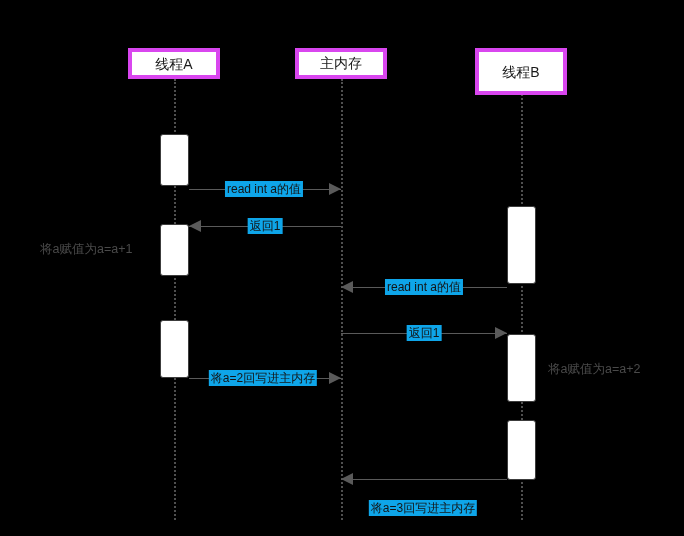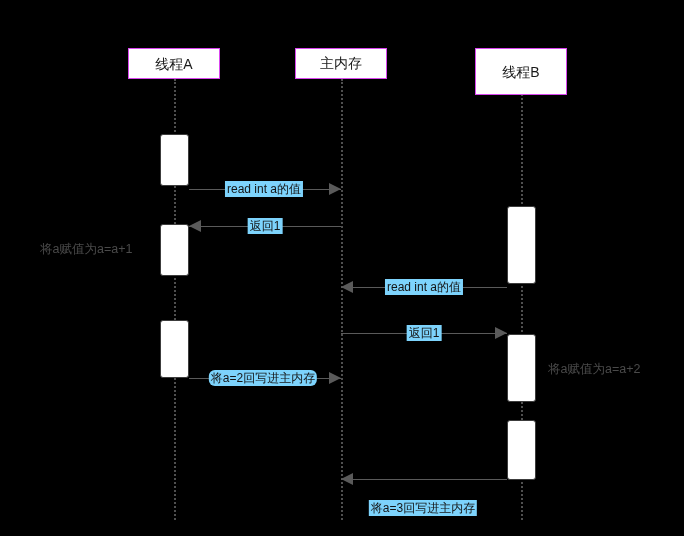--- a/index.html
+++ b/index.html
@@ -14,21 +14,21 @@
     background: #000000;
     overflow: hidden;
     font-family: "Liberation Sans", "DejaVu Sans", sans-serif;
   }
 
   
   .participant {
     position: absolute;
     box-sizing: border-box;
     background: #ffffff;
-    border: 1px solid #d946ef;
+    border: 4px solid #d946ef;
     display: flex;
     align-items: center;
     justify-content: center;
   }
   .participant-label {
     color: #1a1a1a;
     font-size: 14px;
     line-height: 1;
     white-space: nowrap;
   }
@@ -65,21 +65,21 @@
   .arrowhead.right {
     border-left: 12px solid #5a5a5a;
   }
   .arrowhead.left {
     border-right: 12px solid #5a5a5a;
   }
 
   
   .msg-label {
     position: absolute;
-    background: #7dd3fc;
+    background: #0ea5e9;
     color: #141414;
     font-size: 12px;
     line-height: 14px;
     padding: 1px 2px;
     white-space: nowrap;
     transform: translate(-50%, -50%);
   }
 
   
   .annotation {
@@ -129,21 +129,21 @@
   <div class="message" style="left:341px; top:287px; width:166px;"></div>
   <div class="arrowhead left" style="left:341px; top:281px;"></div>
   <div class="msg-label" style="left:424px; top:287px;">read int a的值</div>
 
   <div class="message" style="left:341px; top:333px; width:166px;"></div>
   <div class="arrowhead right" style="left:495px; top:327px;"></div>
   <div class="msg-label" style="left:424px; top:333px;">返回1</div>
 
   <div class="message" style="left:189px; top:378px; width:152px;"></div>
   <div class="arrowhead right" style="left:329px; top:372px;"></div>
-  <div class="msg-label" style="left:263px; top:378px;border-radius:6px;">将a=2回写进主内存</div>
+  <div class="msg-label" style="left:263px; top:378px;">将a=2回写进主内存</div>
 
   <div class="message" style="left:341px; top:479px; width:166px;"></div>
   <div class="arrowhead left" style="left:341px; top:473px;"></div>
   <div class="msg-label" style="left:423px; top:468px;margin-top:40px;">将a=3回写进主内存</div>
 
   <div class="annotation" style="left:40px; top:249px;">将a赋值为a=a+1</div>
   <div class="annotation" style="left:548px; top:369px;text-align:center;">将a赋值为a=a+2</div>
 
 </div>
 

